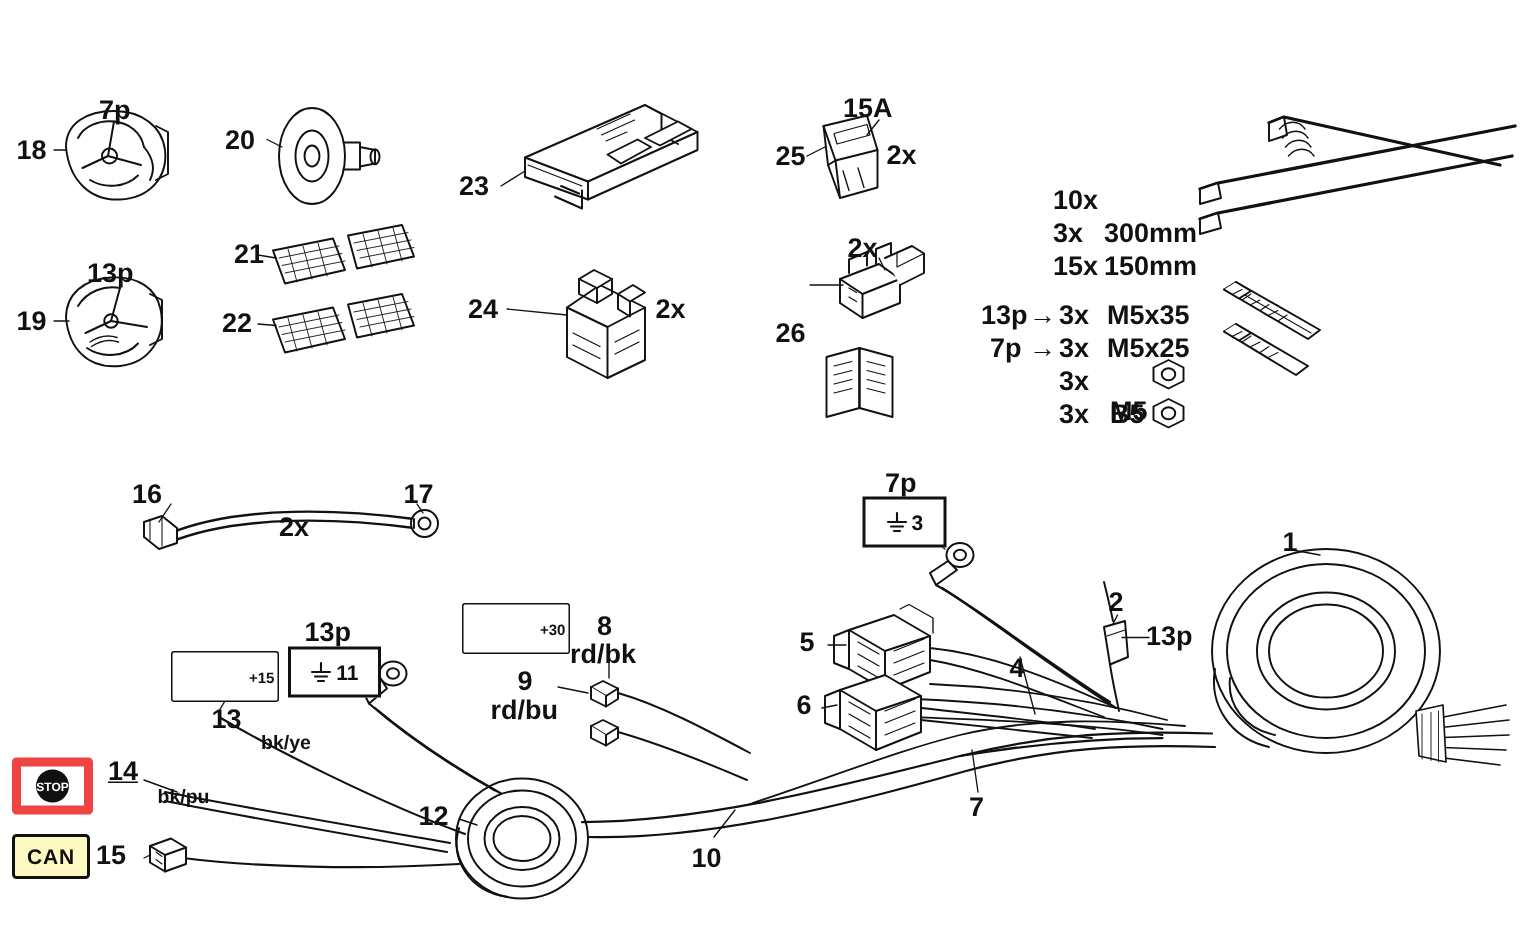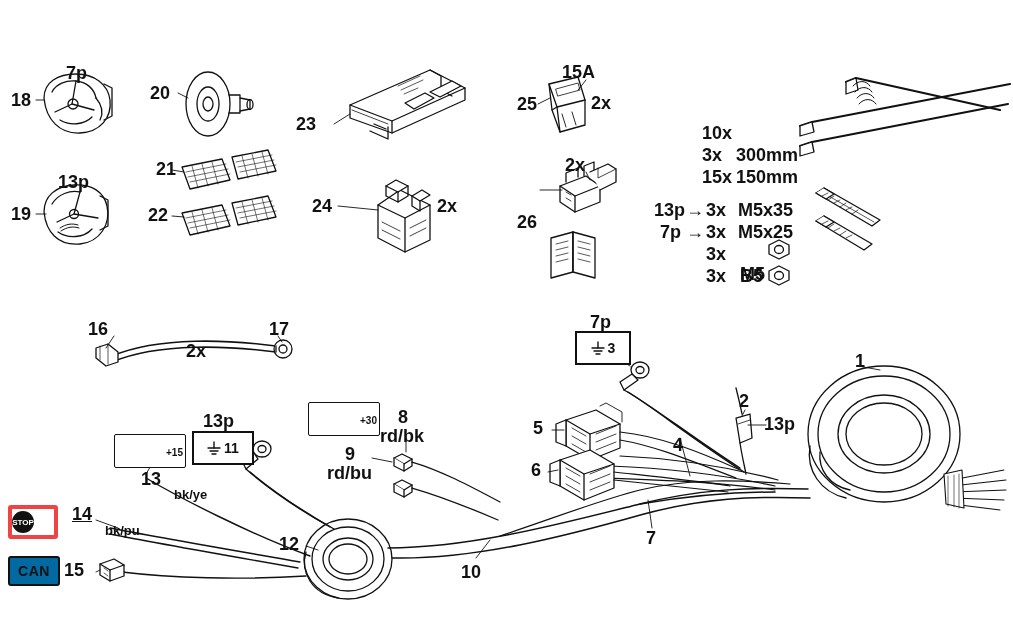--- a/index.html
+++ b/index.html
@@ -5,26 +5,26 @@
   html,body{margin:0;padding:0;background:#ffffff;}
   body{width:1013px;height:633px;position:relative;overflow:hidden;
        font-family:"Liberation Sans", sans-serif;color:#111;}
   #sheet{position:absolute;left:0;top:0;width:1013px;height:633px;}
   svg#art{position:absolute;left:0;top:0;width:1013px;height:633px;}
   .lbl{position:absolute;font-weight:bold;font-size:18px;line-height:1;white-space:nowrap;}
   .lbl.sm{font-size:13px;margin-left:48px;}
   .boxlbl{position:absolute;border:2px solid #111;background:#fff;
           display:flex;align-items:center;justify-content:center;
           font-weight:bold;font-size:14px;}
-  .stopbadge{position:absolute;width:42px;height:26px;border:4px solid #ef4444;border-radius:3px;
-             background:#fff;display:flex;align-items:center;justify-content:flex-start;}
+  .stopbadge{position:absolute;width:42px;height:26px;border:6px solid #ef4444;border-radius:3px;
+             background:#fff;display:flex;align-items:center;justify-content:center;}
   .stopdot{width:22px;height:22px;border-radius:50%;background:#111;color:#fff;
            font-size:8px;font-weight:bold;display:flex;align-items:center;justify-content:center;}
   .canbadge{position:absolute;width:48px;height:26px;border:2px solid #111;border-radius:3px;
-            background:#0369a1;display:flex;align-items:center;justify-content:center;
+            background:#fef9c3;display:flex;align-items:center;justify-content:center;
             font-weight:bold;font-size:14px;letter-spacing:.5px;}
   .minibox{position:absolute;border:1.6px solid #111;background:#fff;border-radius:2px;}
   .mb-txt{position:absolute;font-weight:bold;font-size:13px;}
   .mb-txt.tiny{font-size:10px;font-weight:bold;}
 </style>
 </head>
 <body>
 
 <div id="sheet">
 
@@ -334,21 +334,21 @@
 <div class="lbl" style="left:11px;top:91px;">18</div>
 <div class="lbl" style="left:66px;top:64px;">7p</div>
 
 <div class="lbl" style="left:11px;top:205px;">19</div>
 <div class="lbl" style="left:58px;top:173px;">13p</div>
 
 <div class="lbl" style="left:150px;top:84px;">20</div>
 <div class="lbl" style="left:156px;top:160px;">21</div>
 <div class="lbl" style="left:148px;top:206px;">22</div>
 
-<div class="lbl" style="left:296px;top:115px;">23</div>
+<div class="lbl" style="left:306px;top:115px;">23</div>
 <div class="lbl" style="left:312px;top:197px;">24</div>
 <div class="lbl" style="left:437px;top:197px;">2x</div>
 
 <div class="lbl" style="left:517px;top:95px;">25</div>
 <div class="lbl" style="left:562px;top:63px;">15A</div>
 <div class="lbl" style="left:591px;top:94px;">2x</div>
 
 <div class="lbl" style="left:517px;top:181px;margin-top:32px;">26</div>
 <div class="lbl" style="left:565px;top:156px;">2x</div>
 

